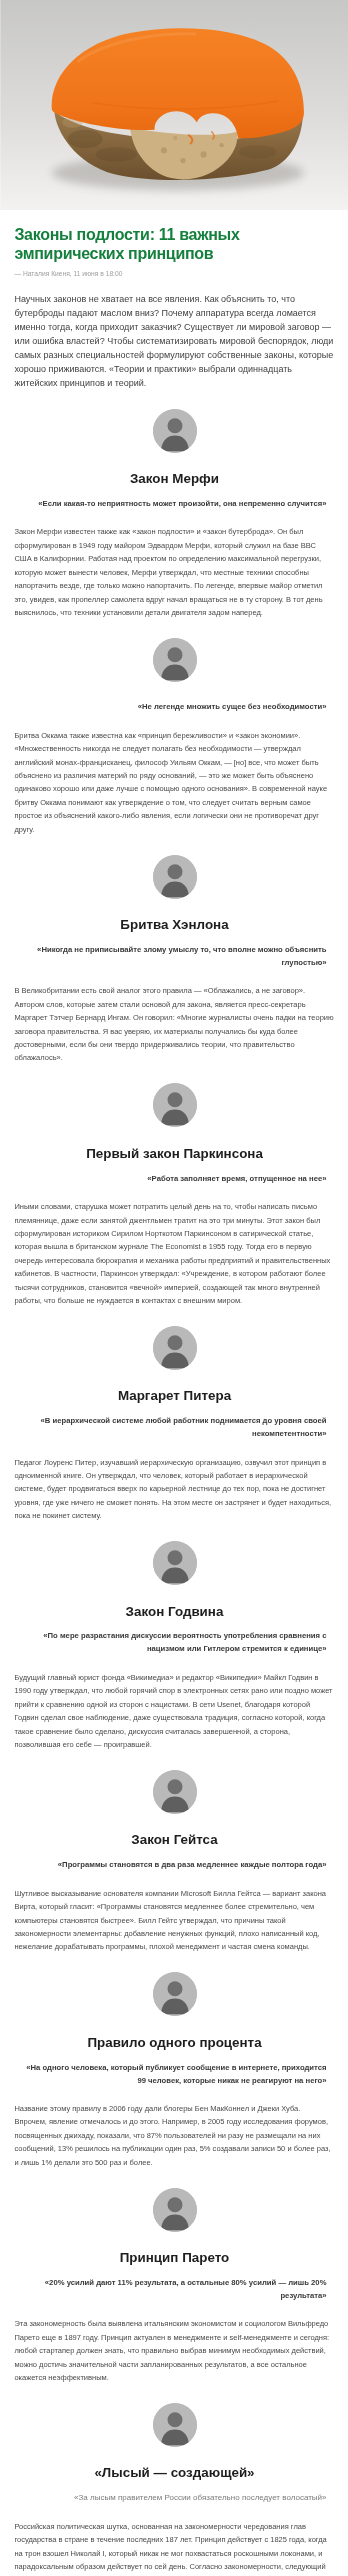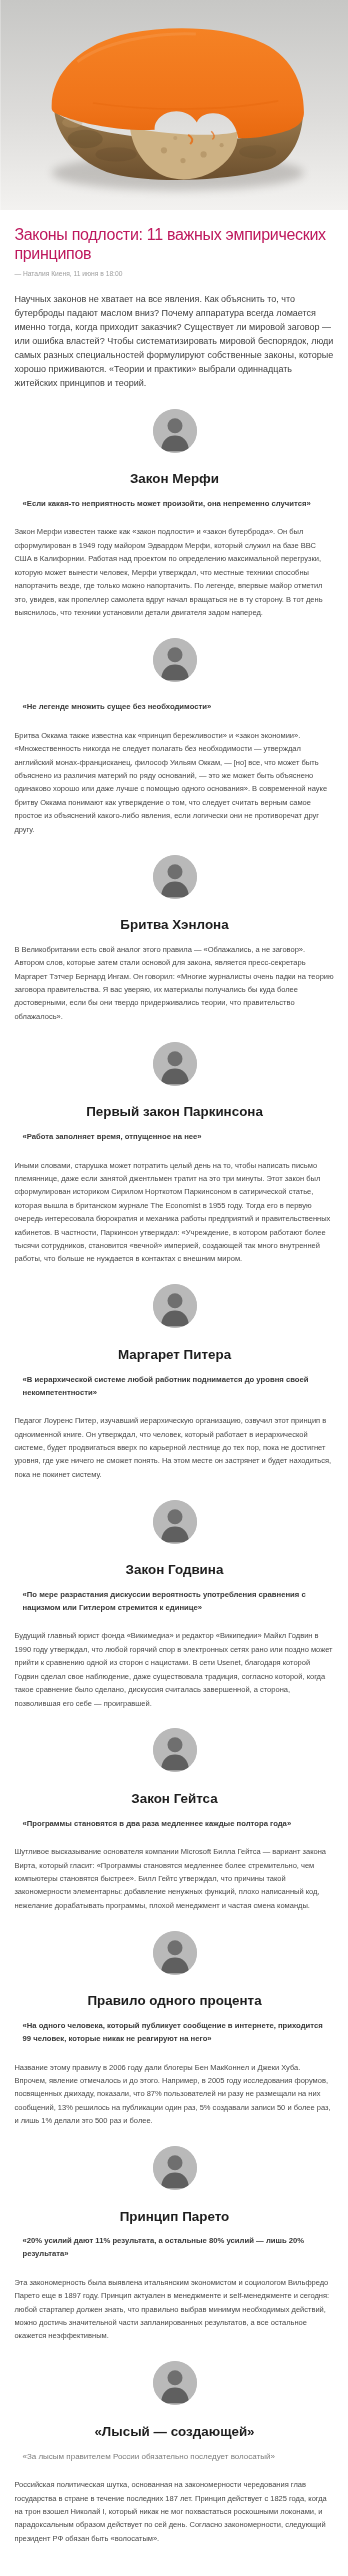--- a/index.html
+++ b/index.html
@@ -15,22 +15,22 @@
   .hero { width: 349px; height: 210px; overflow: hidden; }
   .hero svg { display: block; }
 
   
   .content { padding: 13.4px 14.4px 7.2px 14.4px; }
 
   h1.title {
     margin: 3.1px 0 6.2px 0;
     font-size: 16px;
     line-height: 18.5px;
-    font-weight: normal;
-    color: #be185d;
+    font-weight: bold;
+    color: #15803d;
     letter-spacing: -0.3px;
   }
   .byline {
     font-size: 6.7px;
     color: #9e9e9e;
     margin: 0 0 15.5px 0;
   }
   .intro {
     font-size: 9px;
     line-height: 14px;
@@ -56,21 +56,21 @@
     color: #1e1e1e;
     text-align: center;
   }
   .law-quote {
     margin: 0 auto 15.5px auto;
     max-width: 304px;
     font-size: 7.7px;
     line-height: 13px;
     font-weight: bold;
     color: #3a3a3a;
-    text-align: left;
+    text-align: right;
   }
   .law-quote.muted {
     font-weight: normal;
     color: #7c7c7c;
     font-size: 8px;
   }
   .law-body { text-align: left; }
   .law-body p {
     margin: 0 0 13.4px 0;
     font-size: 7.5px;
@@ -181,20 +181,21 @@
 
   <section class="law">
     <div class="avatar">
       <svg viewBox="0 0 100 100" xmlns="http://www.w3.org/2000/svg">
         <circle cx="50" cy="50" r="50" fill="#b9b9b9"></circle>
         <circle cx="50" cy="38" r="17" fill="#6f6f6f"></circle>
         <path d="M18,96 C20,70 33,60 50,60 C67,60 80,70 82,96 Z" fill="#5f5f5f"></path>
       </svg>
     </div>
     <h2 class="law-title">Бритва Хэнлона</h2>
+    <p class="law-quote">«Никогда не приписывайте злому умыслу то, что вполне можно объяснить глупостью»</p>
     <div class="law-body">
             <p>В Великобритании есть свой аналог этого правила — «Облажались, а не заговор». Автором слов, которые затем стали основой для закона, является пресс-секретарь Маргарет Тэтчер Бернард Ингам. Он говорил: «Многие журналисты очень падки на теорию заговора правительства. Я вас уверяю, их материалы получались бы куда более достоверными, если бы они твердо придерживались теории, что правительство облажалось».</p>
           </div>
   </section>
 
   <section class="law">
     <div class="avatar">
       <svg viewBox="0 0 100 100" xmlns="http://www.w3.org/2000/svg">
         <circle cx="50" cy="50" r="50" fill="#b9b9b9"></circle>
         <circle cx="50" cy="38" r="17" fill="#6f6f6f"></circle>

